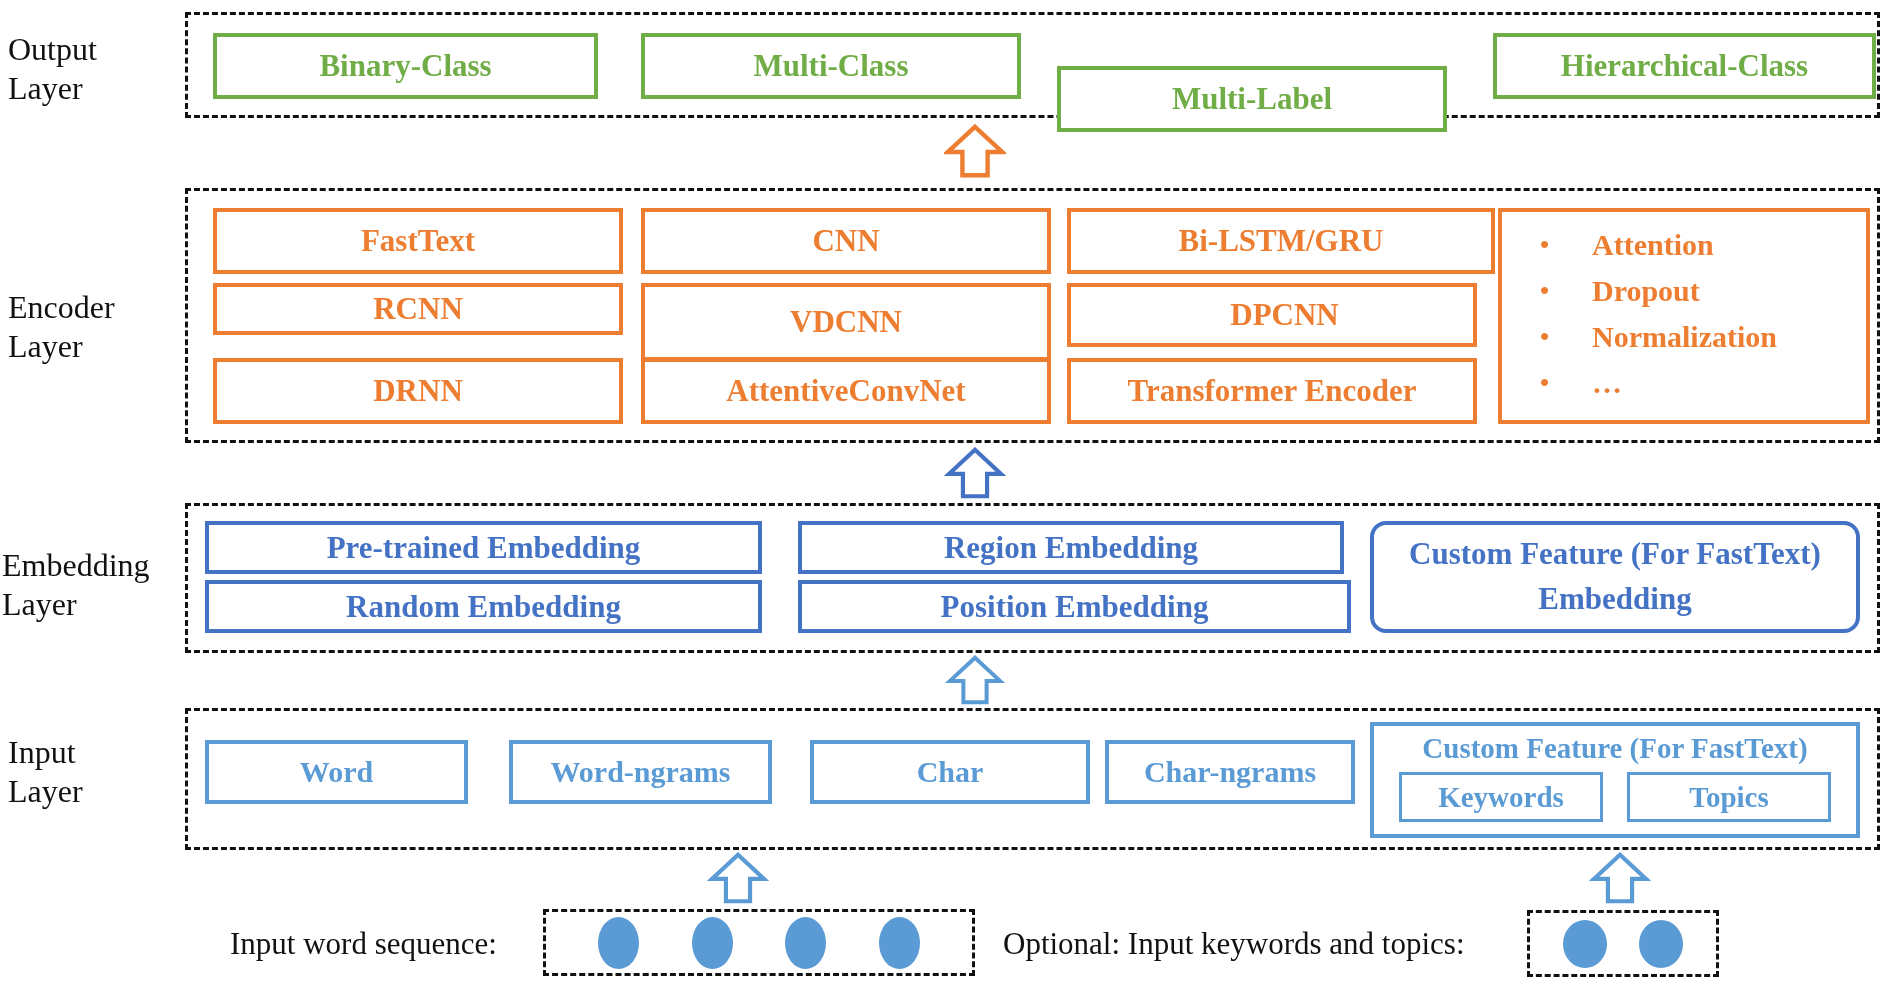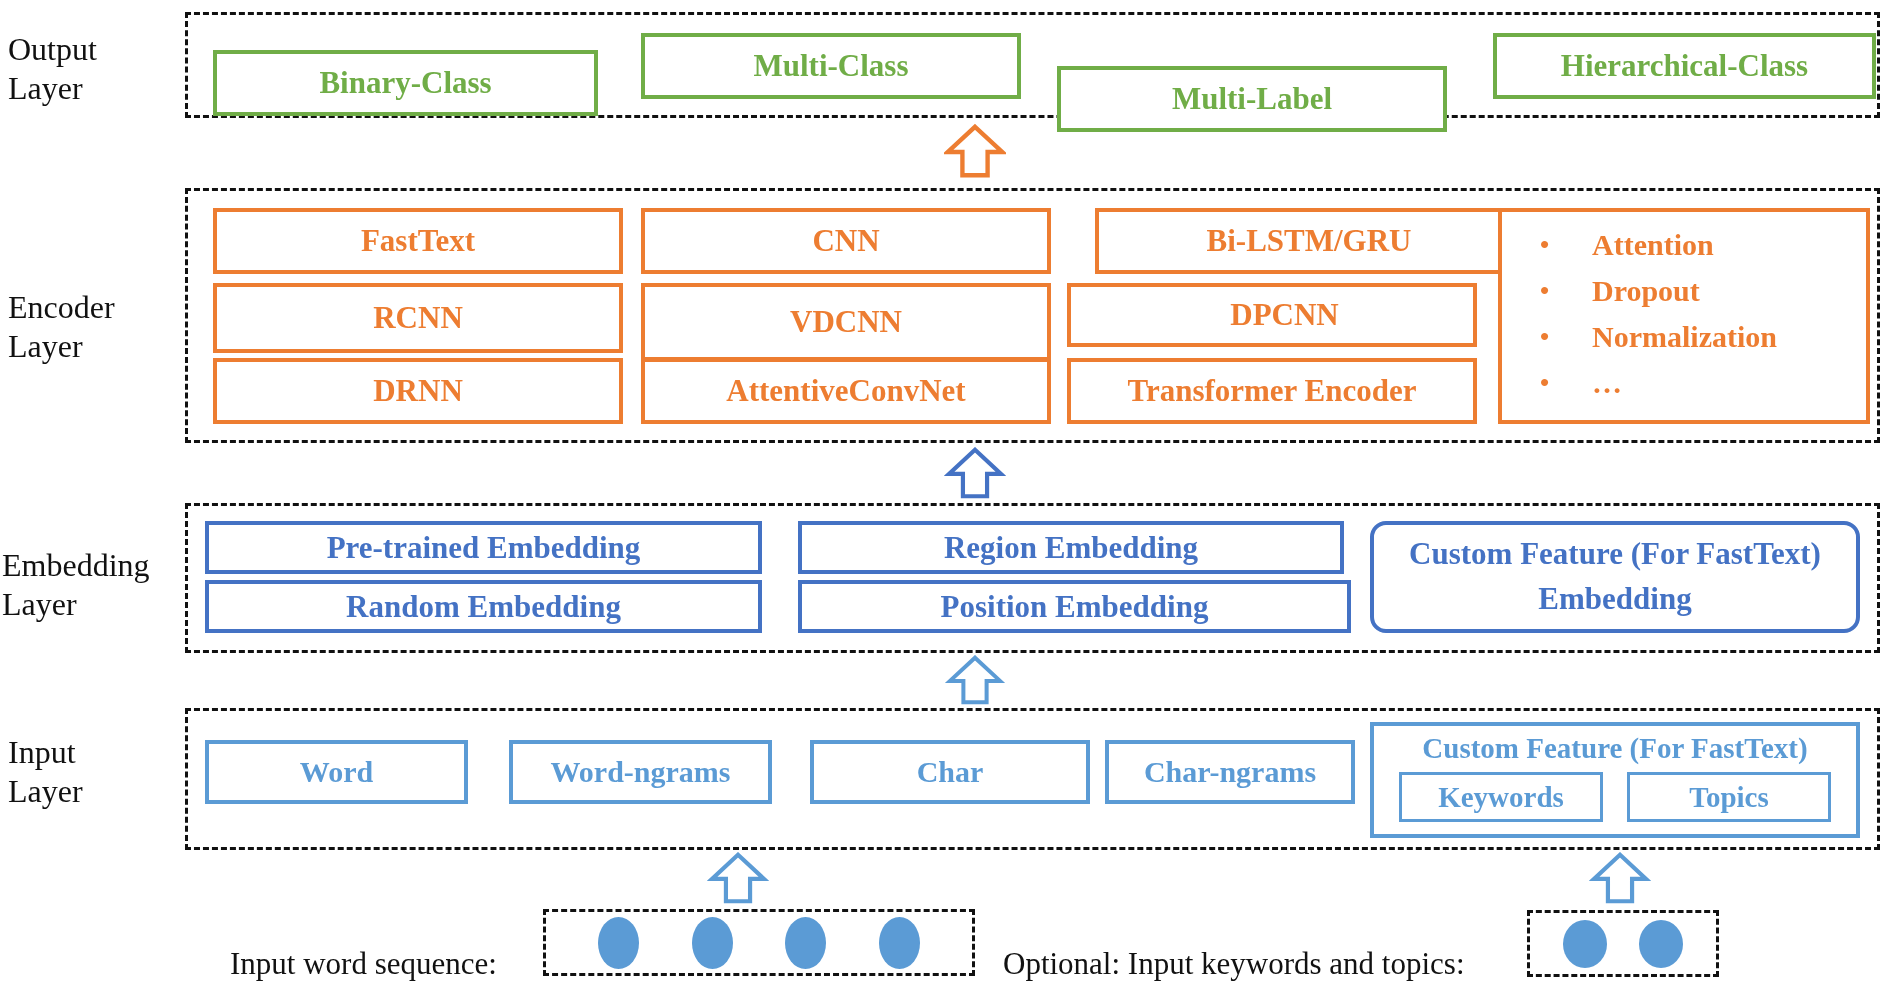--- a/index.html
+++ b/index.html
@@ -50,21 +50,21 @@
   .arrow{display:block;}
   .arrow path{fill:#fff;stroke:currentColor;stroke-width:4.5;stroke-linejoin:miter;}
   .arrow-orange{color:#ED7D31;}
   .arrow-blue{color:#4472C4;}
   .arrow-lblue{color:#5B9BD5;}
   .dots-box{
     border:3px dashed #111;background:#fff;
     display:flex;align-items:center;justify-content:space-evenly;
   }
   .dot{background:#5B9BD5;border-radius:50%;width:41px;height:52px;}
-  .bottom-text{font-size:31px;color:#111;line-height:44px;white-space:nowrap;margin-top:20px;}
+  .bottom-text{font-size:31px;color:#111;line-height:44px;white-space:nowrap;}
 </style>
 </head>
 <body>
 
 <div id="canvas">
 
   <div class="abs layer-label" style="left:8px;top:30px;">
     <div>Output</div>
     <div>Layer</div>
   </div>
@@ -75,34 +75,34 @@
   <div class="abs layer-label" style="left:2px;top:546px;">
     <div>Embedding</div>
     <div>Layer</div>
   </div>
   <div class="abs layer-label" style="left:8px;top:733px;">
     <div>Input</div>
     <div>Layer</div>
   </div>
 
   <div class="abs container" style="left:185px;top:12px;width:1695px;height:106px;"></div>
-  <div class="abs box green-box" style="left:213px;top:33px;width:385px;height:66px;margin-top:17px;">Binary-Class</div>
+  <div class="abs box green-box" style="left:213px;top:33px;width:385px;height:66px;">Binary-Class</div>
   <div class="abs box green-box" style="left:641px;top:33px;width:380px;height:66px;">Multi-Class</div>
   <div class="abs box green-box" style="left:1057px;top:33px;width:390px;height:66px;margin-top:33px;">Multi-Label</div>
   <div class="abs box green-box" style="left:1493px;top:33px;width:383px;height:66px;">Hierarchical-Class</div>
 
   <svg class="abs arrow arrow-orange" style="left:944px;top:123px;" width="62" height="56" viewBox="0 0 64 56">
     <path d="M32 3 L60 29 L45 29 L45 53 L19 53 L19 29 L4 29 Z"></path>
   </svg>
 
   <div class="abs container" style="left:185px;top:188px;width:1695px;height:255px;"></div>
   <div class="abs box orange-box" style="left:213px;top:208px;width:410px;height:66px;">FastText</div>
   <div class="abs box orange-box" style="left:641px;top:208px;width:410px;height:66px;">CNN</div>
-  <div class="abs box orange-box" style="left:1067px;top:208px;width:428px;height:66px;margin-left:28px;">Bi-LSTM/GRU</div>
-  <div class="abs box orange-box" style="left:213px;top:283px;width:410px;height:70px;">RCNN</div>
+  <div class="abs box orange-box" style="left:1067px;top:208px;width:428px;height:66px;">Bi-LSTM/GRU</div>
+  <div class="abs box orange-box" style="left:213px;top:283px;width:410px;height:52px;">RCNN</div>
   <div class="abs box orange-box" style="left:641px;top:283px;width:410px;height:78px;">VDCNN</div>
   <div class="abs box orange-box" style="left:1067px;top:283px;width:410px;height:64px;padding-left:25px;">DPCNN</div>
   <div class="abs box orange-box" style="left:213px;top:358px;width:410px;height:66px;">DRNN</div>
   <div class="abs box orange-box" style="left:641px;top:358px;width:410px;height:66px;">AttentiveConvNet</div>
   <div class="abs box orange-box" style="left:1067px;top:358px;width:410px;height:66px;">Transformer Encoder</div>
 
   <div class="abs bullets" style="left:1498px;top:208px;width:372px;height:216px;">
     <div class="bullet-item">
       <span class="bullet-dot">•</span>
       <span>Attention</span>

